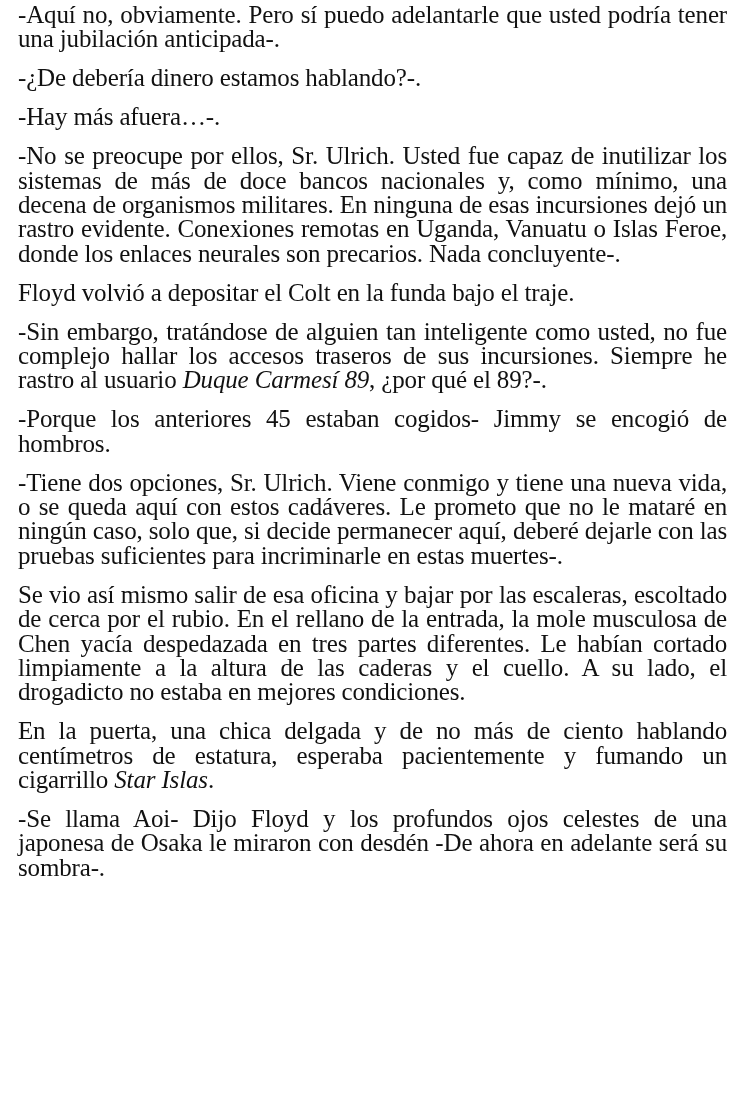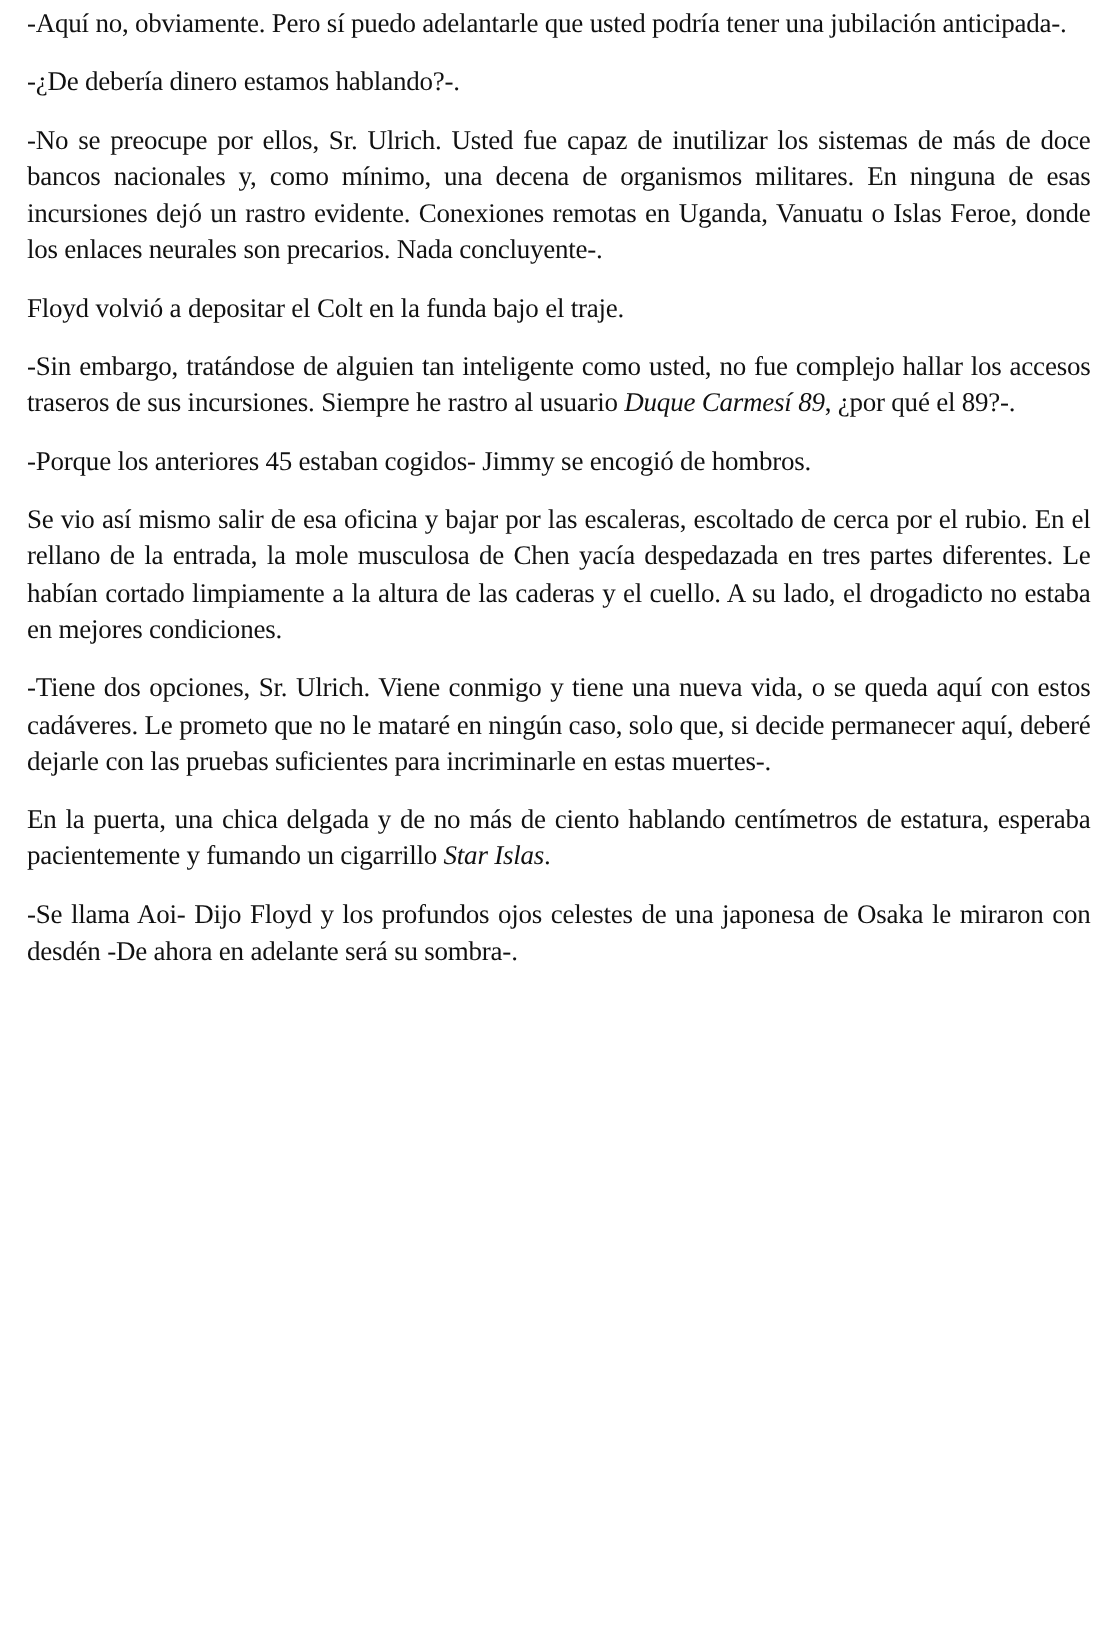--- a/index.html
+++ b/index.html
@@ -9,34 +9,35 @@
       overflow: hidden;
       font-family: "Liberation Serif", "DejaVu Serif", serif;
       color: #111111;
     }
     .page {
       padding: 3px 18px 0 18px;
       box-sizing: border-box;
     }
     .page p {
       margin: 0 0 14.5px 0;
-      font-size: 18px;
+      font-size: 25px;
       line-height: 24.4px;
       text-align: justify;
       letter-spacing: -0.15px;
     }
     .page p em { font-style: italic; }
   </style>
 </head>
 <body>
 
 <div class="page">
   <p><span>-Aquí no, obviamente. Pero sí puedo adelantarle que usted podría tener una jubilación anticipada-.</span></p>
   <p><span>-¿De debería dinero estamos hablando?-.</span></p>
+  <p><span>-Hay más afuera…-.</span></p>
   <p><span>-No se preocupe por ellos, Sr. Ulrich. Usted fue capaz de inutilizar los sistemas de más de doce bancos nacionales y, como mínimo, una decena de organismos militares. En ninguna de esas incursiones dejó un rastro evidente. Conexiones remotas en Uganda, Vanuatu o Islas Feroe, donde los enlaces neurales son precarios. Nada concluyente-.</span></p>
   <p><span>Floyd volvió a depositar el Colt en la funda bajo el traje.</span></p>
   <p><span>-Sin embargo, tratándose de alguien tan inteligente como usted, no fue complejo hallar los accesos traseros de sus incursiones. Siempre he rastro al usuario </span><em>Duque Carmesí 89</em><span>, ¿por qué el 89?-.</span></p>
   <p><span>-Porque los anteriores 45 estaban cogidos- Jimmy se encogió de hombros.</span></p>
+  <p><span>-Tiene dos opciones, Sr. Ulrich. Viene conmigo y tiene una nueva vida, o se queda aquí con estos cadáveres. Le prometo que no le mataré en ningún caso, solo que, si decide permanecer aquí, deberé dejarle con las pruebas suficientes para incriminarle en estas muertes-.</span></p>
   <p><span>Se vio así mismo salir de esa oficina y bajar por las escaleras, escoltado de cerca por el rubio. En el rellano de la entrada, la mole musculosa de Chen yacía despedazada en tres partes diferentes. Le habían cortado limpiamente a la altura de las caderas y el cuello. A su lado, el drogadicto no estaba en mejores condiciones.</span></p>
-  <p><span>-Tiene dos opciones, Sr. Ulrich. Viene conmigo y tiene una nueva vida, o se queda aquí con estos cadáveres. Le prometo que no le mataré en ningún caso, solo que, si decide permanecer aquí, deberé dejarle con las pruebas suficientes para incriminarle en estas muertes-.</span></p>
   <p><span>En la puerta, una chica delgada y de no más de ciento hablando centímetros de estatura, esperaba pacientemente y fumando un cigarrillo </span><em>Star Islas</em><span>.</span></p>
   <p><span>-Se llama Aoi- Dijo Floyd y los profundos ojos celestes de una japonesa de Osaka le miraron con desdén -De ahora en adelante será su sombra-.</span></p>
 </div>
 
 </body></html>

